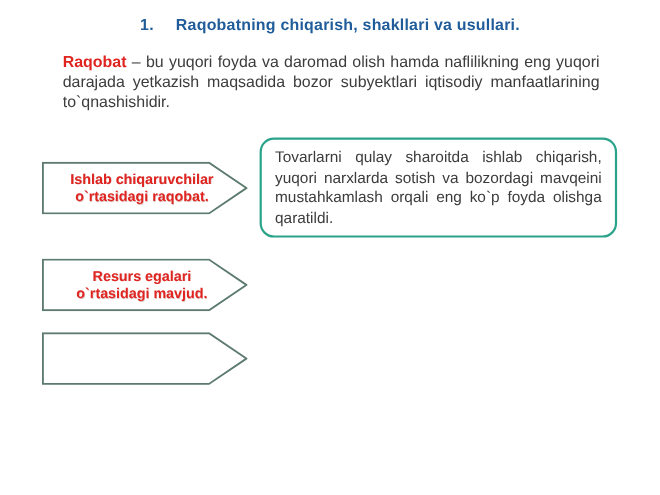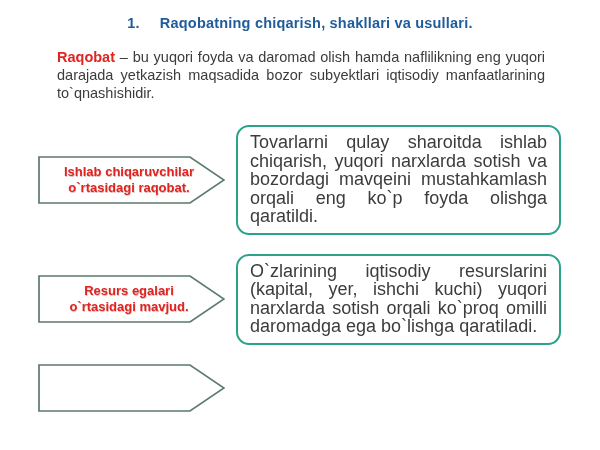--- a/index.html
+++ b/index.html
@@ -36,21 +36,21 @@
     position:absolute;left:17px;top:0;width:148px;height:100%;
     display:flex;align-items:center;justify-content:center;
     text-align:center;
     color:#e02420;font-weight:bold;font-size:13px;line-height:16px;
     text-shadow:0.5px 0.5px 0 rgba(120,0,0,0.25);
   }
   .box{
     flex:1;box-sizing:border-box;
     border:2px solid #2aa38a;border-radius:13px;
     padding:6px 12px 7px 12px;
-    font-size:18px;line-height:18.5px;
+    font-size:14px;line-height:18.5px;
     text-align:justify;color:#3c3c3c;background:#ffffff;
   }
 </style>
 </head>
 <body>
 
 <div class="slide">
 
   <div class="title">
     <span>1.</span>
@@ -71,21 +71,20 @@
       <div class="box">Tovarlarni qulay sharoitda ishlab chiqarish, yuqori narxlarda sotish va bozordagi mavqeini mustahkamlash orqali eng ko`p foyda olishga qaratildi.</div>
     </div>
 
     <div class="row">
       <div class="arrow">
         <svg viewBox="0 0 187 48">
           <polygon points="1,1 152,1 186,24 152,47 1,47" fill="#ffffff" stroke="#5c7a6e" stroke-width="1.7"></polygon>
         </svg>
         <div class="arrow-label">Resurs egalari o`rtasidagi mavjud.</div>
       </div>
-      <div class="box">O`zlarining iqtisodiy resurslarini (kapital, yer, ishchi kuchi) yuqori narxlarda sotish orqali ko`proq omilli daromadga ega bo`lishga qaratiladi.</div>
     </div>
 
     <div class="row">
       <div class="arrow">
         <svg viewBox="0 0 187 48">
           <polygon points="1,1 152,1 186,24 152,47 1,47" fill="#ffffff" stroke="#5c7a6e" stroke-width="1.7"></polygon>
         </svg>
       </div>
     </div>
 

